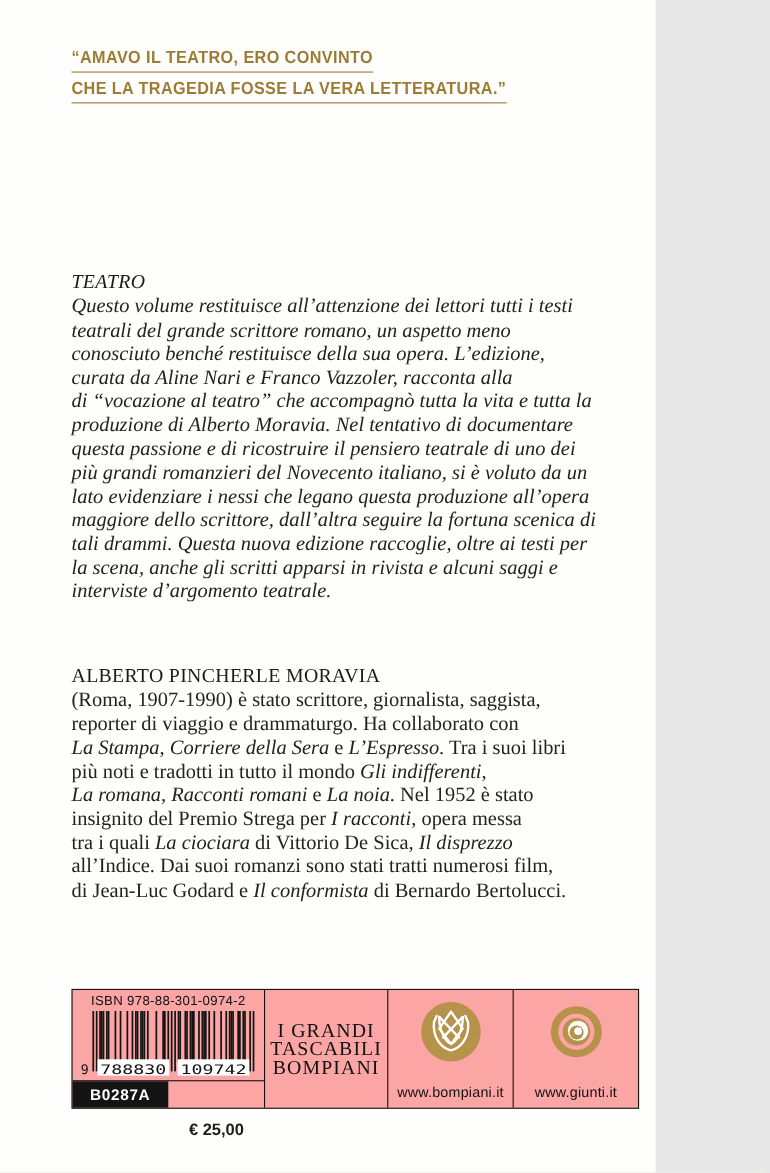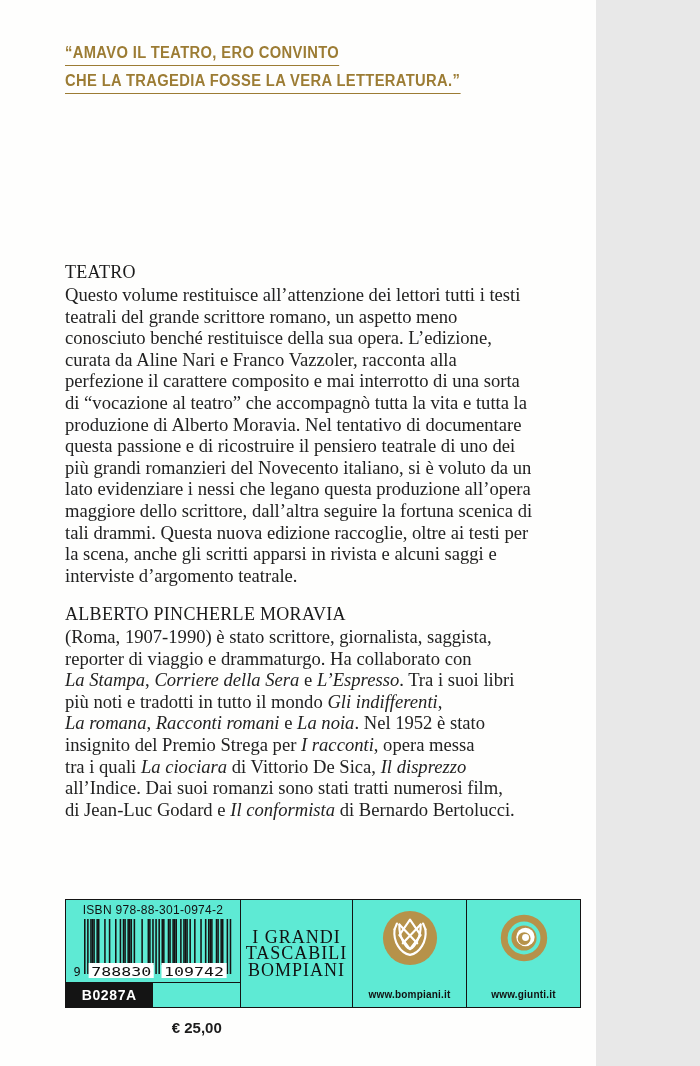--- a/index.html
+++ b/index.html
@@ -37,42 +37,42 @@
     writing-mode:vertical-rl;
     font-family:"Liberation Serif",serif;
     font-size:15px;
     letter-spacing:1.6px;
     white-space:pre;
   }
   .spine .prefix{color:#8d8d8d;}
   .spine .author{color:#161616;}
   
   .block{position:absolute;left:65px;}
-  .block-synopsis{top:260px;}
+  .block-synopsis{top:244px;font-style:italic;}
   .block-bio{top:602px;}
   .block-heading{
     font-size:18px;
     line-height:24px;
     letter-spacing:.3px;
     font-weight:normal;
     color:#1a1a1a;
   }
   .body-lines .tline{
     white-space:pre;
     font-size:18.6px;
     line-height:21.6px;
     color:#222;
   }
   .body-lines i{font-style:italic;}
   
   .strip{
     position:absolute;left:65px;top:899px;
     width:516px;height:109px;
     border:1.5px solid #141414;
-    background:#5eead4;
+    background:#fca5a5;
     display:flex;
     font-family:"Liberation Sans",sans-serif;
   }
   .cell{height:100%;}
   .cell-barcode{width:175px;border-right:1.5px solid #141414;display:flex;flex-direction:column;}
   .bar-area{flex:1;display:flex;flex-direction:column;align-items:center;padding-top:3px;}
   .isbn-label{font-size:12px;letter-spacing:.3px;color:#111;line-height:15px;}
   #barcode-svg{display:block;margin-top:1px;}
   #barcode-svg rect.bar{fill:#141414;}
   #barcode-svg rect.mask{fill:#ffffff;}
@@ -91,21 +91,21 @@
   .cell-imprint{
     width:112px;border-right:1.5px solid #141414;
     display:flex;align-items:center;justify-content:center;
   }
   .imprint-lines{text-align:center;font-family:"Liberation Serif",serif;font-size:18px;line-height:16.5px;letter-spacing:1px;color:#111;}
   .cell-logo{width:114px;display:flex;flex-direction:column;align-items:center;justify-content:space-between;padding:9px 0 7px;}
   .cell-logo.first{border-right:1.5px solid #141414;}
   .cell-logo:last-child{width:112px;flex:1;}
   .logo{width:58px;height:58px;color:var(--gold);}
   .logo svg{display:block;width:100%;height:100%;}
-  .site-url{font-weight:bold;font-size:10px;letter-spacing:.2px;color:#111;}
+  .site-url{font-weight:normal;font-size:13px;letter-spacing:.2px;color:#111;}
   
   .credit{
     position:absolute;left:652px;bottom:52px;
     writing-mode:vertical-rl;
     transform:rotate(180deg);
     font-family:"Liberation Sans",sans-serif;
     font-size:8.5px;
     letter-spacing:.2px;
     color:#222;
     white-space:pre;
@@ -125,21 +125,20 @@
     <span class="prefix">I LIBRI DI </span><span class="author">ALBERTO MORAVIA</span>
   </div>
 
   <div class="block block-synopsis">
     <div class="block-heading">TEATRO</div>
     <div class="body-lines">
         <div class="tline"><span>Questo volume restituisce all’attenzione dei lettori tutti i testi</span></div>
         <div class="tline"><span>teatrali del grande scrittore romano, un aspetto meno</span></div>
         <div class="tline"><span>conosciuto benché restituisce della sua opera. L’edizione,</span></div>
         <div class="tline"><span>curata da Aline Nari e Franco Vazzoler, racconta alla</span></div>
-        <div class="tline"><span>perfezione il carattere composito e mai interrotto di una sorta</span></div>
         <div class="tline"><span>di “vocazione al teatro” che accompagnò tutta la vita e tutta la</span></div>
         <div class="tline"><span>produzione di Alberto Moravia. Nel tentativo di documentare</span></div>
         <div class="tline"><span>questa passione e di ricostruire il pensiero teatrale di uno dei</span></div>
         <div class="tline"><span>più grandi romanzieri del Novecento italiano, si è voluto da un</span></div>
         <div class="tline"><span>lato evidenziare i nessi che legano questa produzione all’opera</span></div>
         <div class="tline"><span>maggiore dello scrittore, dall’altra seguire la fortuna scenica di</span></div>
         <div class="tline"><span>tali drammi. Questa nuova edizione raccoglie, oltre ai testi per</span></div>
         <div class="tline"><span>la scena, anche gli scritti apparsi in rivista e alcuni saggi e</span></div>
         <div class="tline"><span>interviste d’argomento teatrale.</span></div>
       </div>

